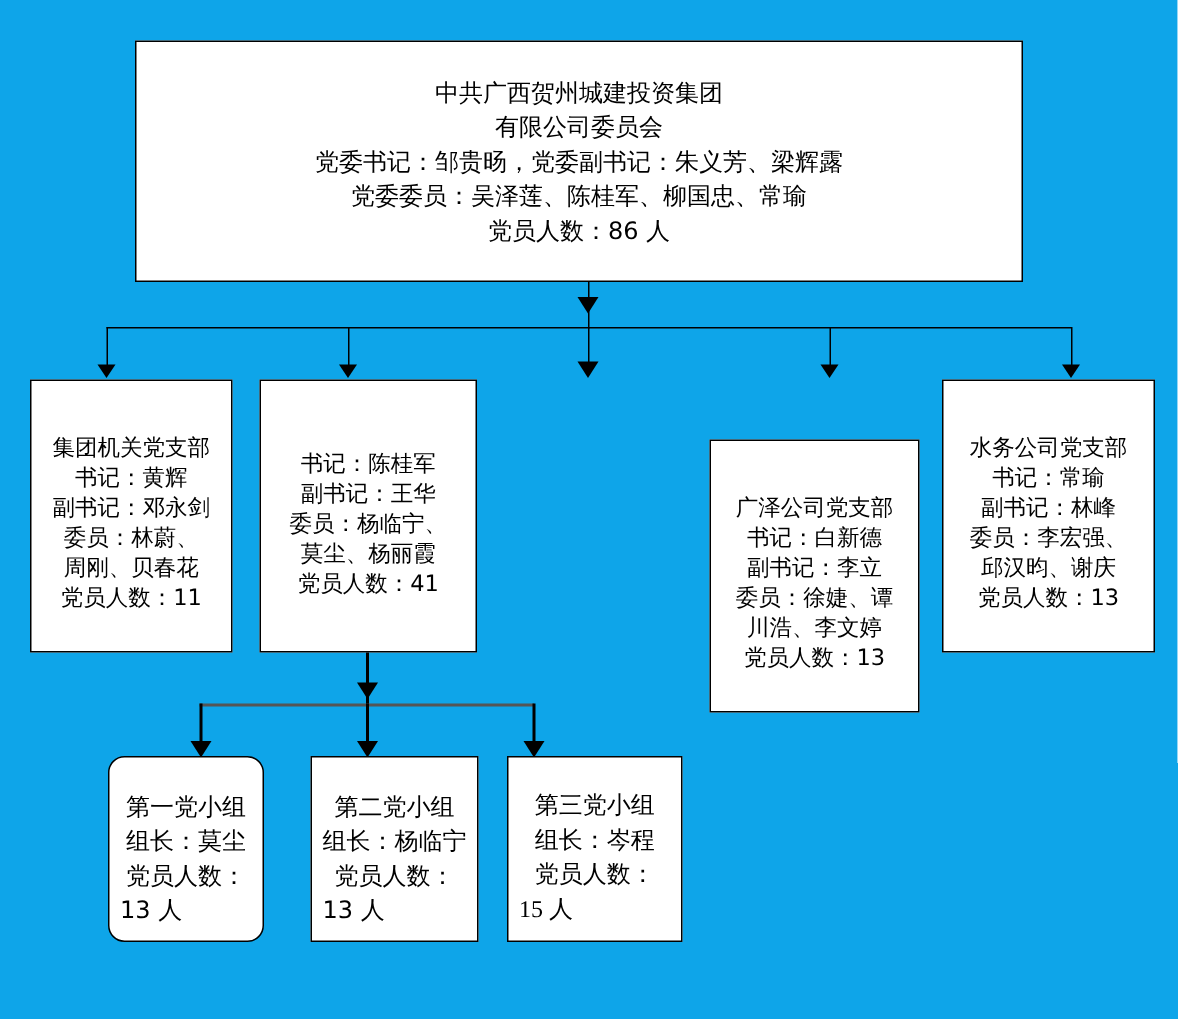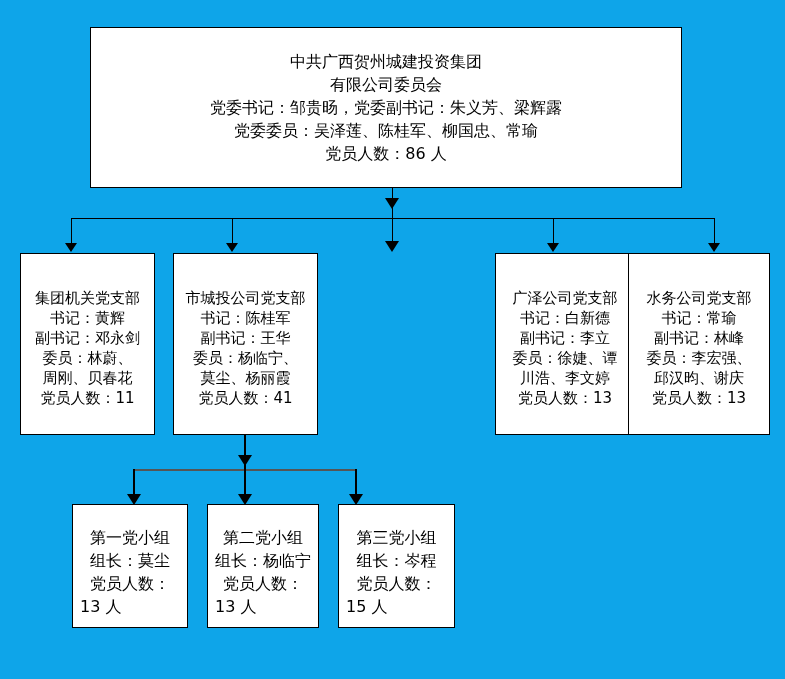--- a/index.html
+++ b/index.html
@@ -58,40 +58,40 @@
   .branch-box .node-line {
     font-size: 15px;
     padding: 3px 0 2px 0;
   }
   .branch-box .node-line.title-line {
     padding-top: 2px;
   }
   #branch-0 { left: 20px;  width: 135px; }
   #branch-1 { left: 173px; width: 145px; }
   #branch-2 { left: 327px; width: 141px; }
-  #branch-3 { left: 495px; width: 140px; }
+  #branch-3 { left: 473px; width: 140px; margin-top: 40px; }
   #branch-4 { left: 628px; width: 142px; }
 
   
   .group-box {
     top: 504px;
     height: 124px;
     padding-top: 12px;
   }
   .group-box .node-line {
     font-size: 16px;
     padding: 4px 0 3px 0;
   }
   .group-box .node-line.count-value {
     text-align: left;
     padding-left: 14px;
   }
-  #group-0 { left: 72px;  width: 116px; }
+  #group-0 { left: 72px;  width: 104px; border-radius: 11px; }
   #group-1 { left: 207px; width: 112px; }
-  #group-2 { left: 338px; width: 117px; }
+  #group-2 { left: 338px; width: 117px; font-family: Liberation Serif, serif; }
 
   
   .conn {
     position: absolute;
     background: #000000;
   }
   .conn-v { width: 1px; }
   .conn-h { height: 1px; }
   .conn-thick-v { width: 2px; background: #000000; }
   .conn-thick-h { height: 2px; background: #555555; }
@@ -144,21 +144,20 @@
   <div class="node-box branch-box" id="branch-0">
     <span class="node-line title-line">集团机关党支部</span>
     <span class="node-line">书记：黄辉</span>
     <span class="node-line">副书记：邓永剑</span>
     <span class="node-line">委员：林蔚、</span>
     <span class="node-line">周刚、贝春花</span>
     <span class="node-line">党员人数：11</span>
   </div>
 
   <div class="node-box branch-box" id="branch-1">
-    <span class="node-line title-line">市城投公司党支部</span>
     <span class="node-line">书记：陈桂军</span>
     <span class="node-line">副书记：王华</span>
     <span class="node-line">委员：杨临宁、</span>
     <span class="node-line">莫尘、杨丽霞</span>
     <span class="node-line">党员人数：41</span>
   </div>
 
 
   <div class="node-box branch-box" id="branch-3">
     <span class="node-line title-line">广泽公司党支部</span>

